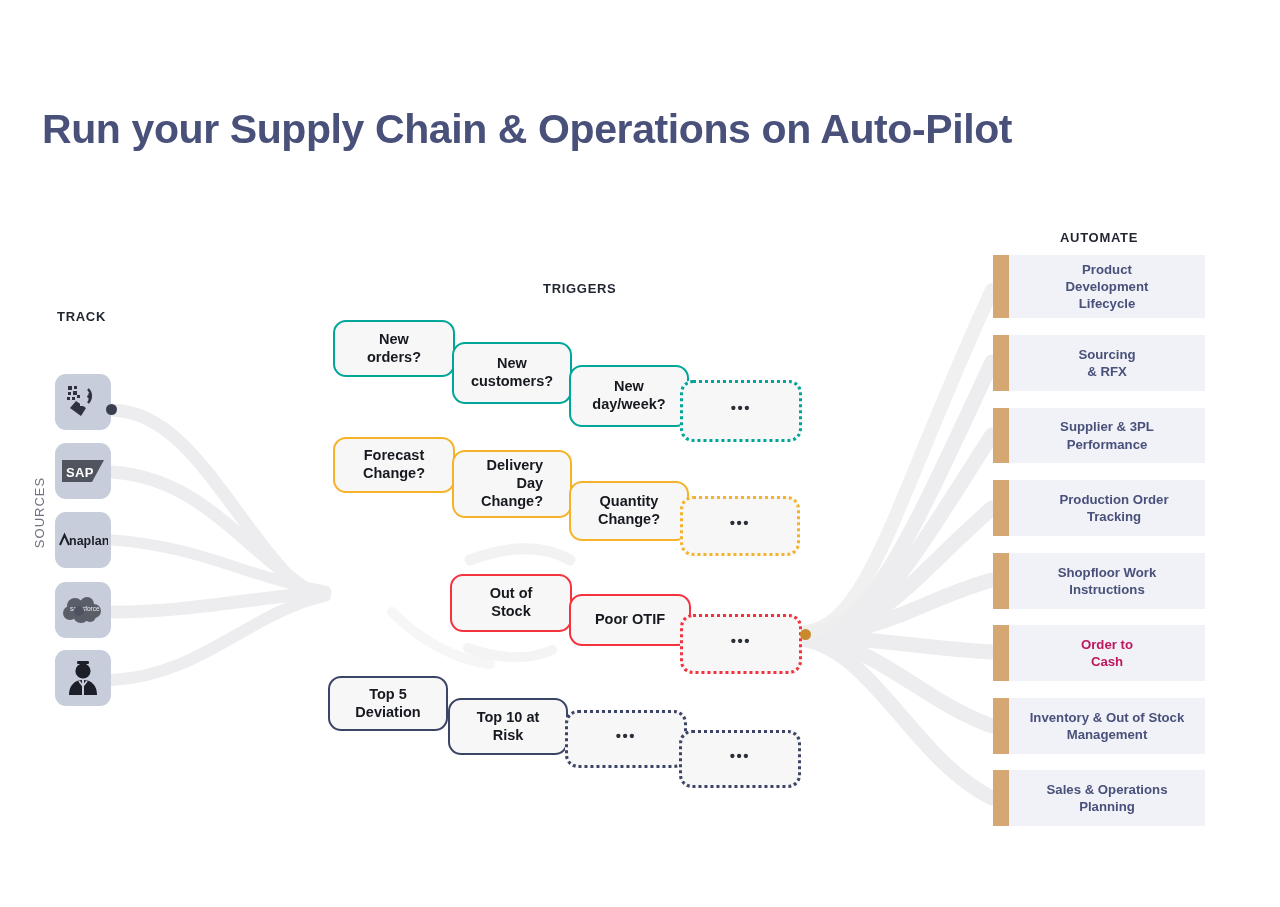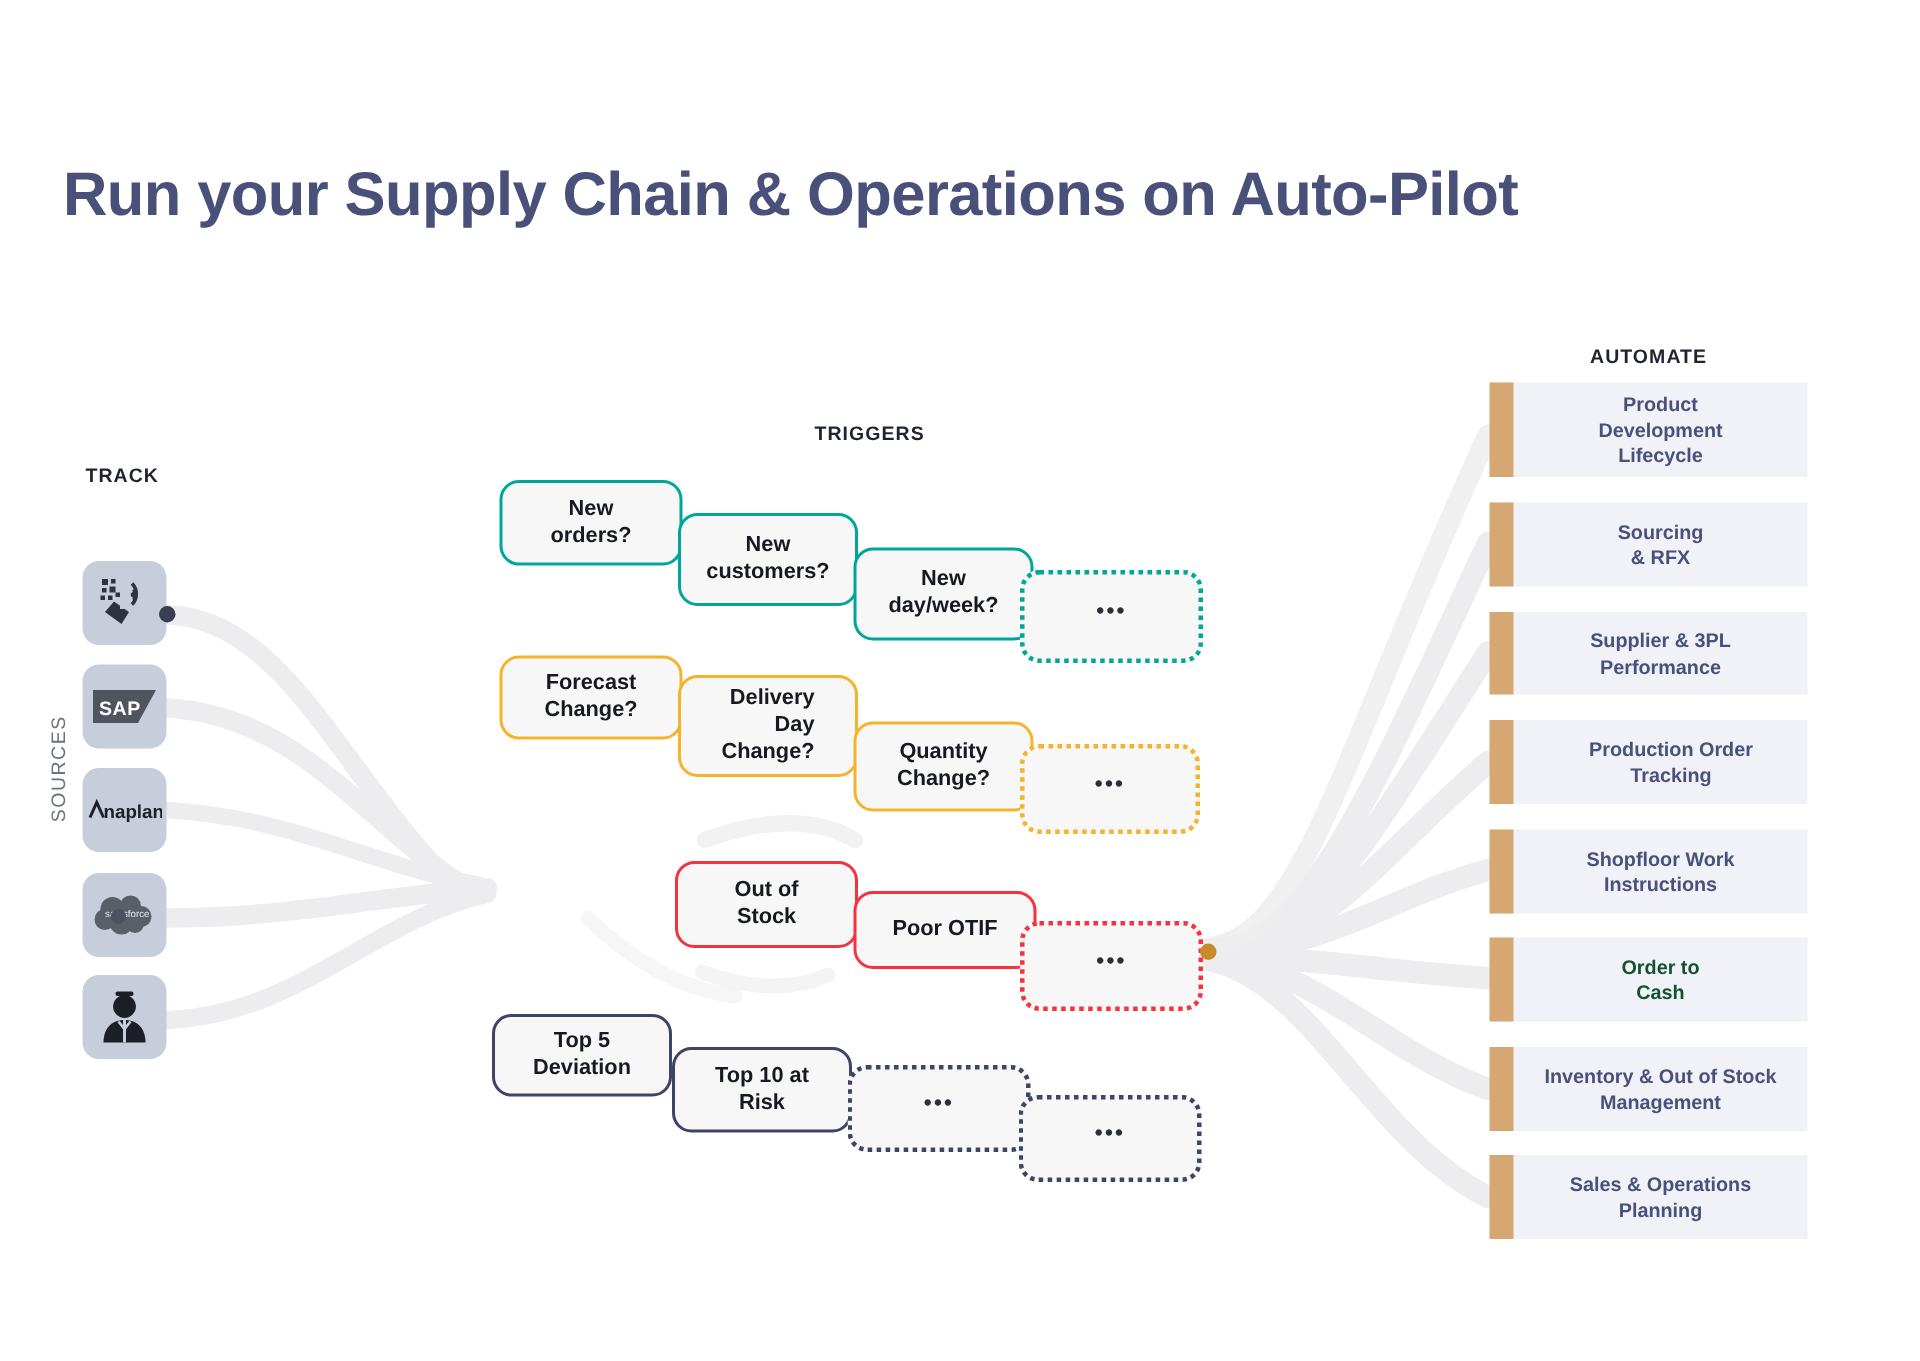--- a/index.html
+++ b/index.html
@@ -269,21 +269,21 @@
   <div class="auto-card" style="top: 480px; height: 56px; background: rgb(241, 242, 248);">
     <div class="auto-bar" style="background: rgb(213, 168, 115);"></div>
     <div class="auto-txt" style="color: rgb(73, 81, 122); padding-left: 36px;">Production Order<br>Tracking</div>
   </div>
   <div class="auto-card" style="top: 553px; height: 56px; background: rgb(241, 242, 248);">
     <div class="auto-bar" style="background: rgb(213, 168, 115);"></div>
     <div class="auto-txt" style="color: rgb(73, 81, 122);">Shopfloor Work<br>Instructions</div>
   </div>
   <div class="auto-card" style="top: 625px; height: 56px; background: rgb(241, 242, 248);">
     <div class="auto-bar" style="background: rgb(213, 168, 115);"></div>
-    <div class="auto-txt" style="color: #14532d;">Order to<br>Cash</div>
+    <div class="auto-txt" style="color: #be185d;">Order to<br>Cash</div>
   </div>
   <div class="auto-card" style="top: 698px; height: 56px; background: rgb(241, 242, 248);">
     <div class="auto-bar" style="background: rgb(213, 168, 115);"></div>
     <div class="auto-txt" style="color: rgb(73, 81, 122);">Inventory &amp; Out of Stock<br>Management</div>
   </div>
   <div class="auto-card" style="top: 770px; height: 56px; background: rgb(241, 242, 248);">
     <div class="auto-bar" style="background: rgb(213, 168, 115);"></div>
     <div class="auto-txt" style="color: rgb(73, 81, 122);">Sales &amp; Operations<br>Planning</div>
   </div>
 

